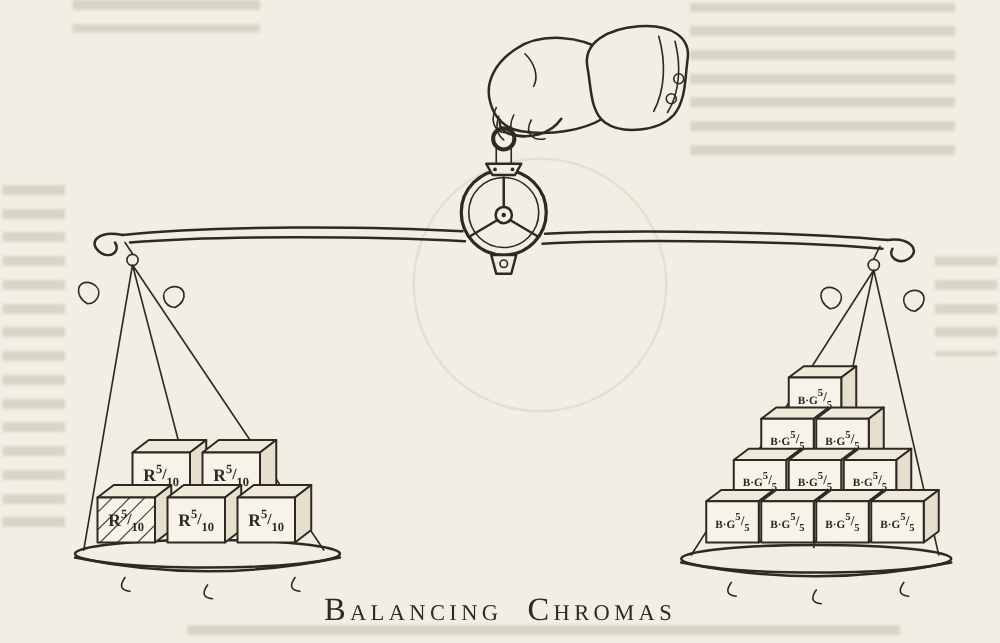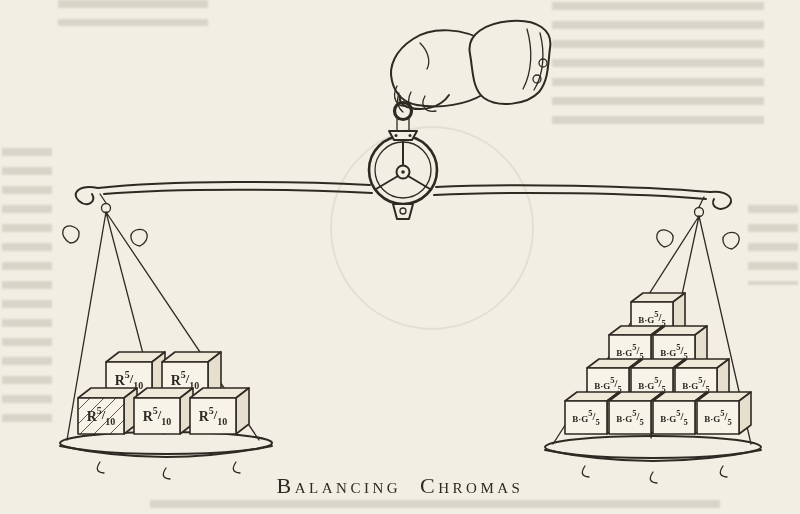--- a/index.html
+++ b/index.html
@@ -27,21 +27,21 @@
           stroke-width: 1.6; stroke-linejoin: round; }
   .face-top { fill: #efe9da; }
   .face-side { fill: #e6dfcd; }
   .hatch { stroke: var(--ink, #2e2a23); stroke-width: .9; fill: none; opacity: .85; }
   text.blk { font-family: "Liberation Serif", serif; fill: var(--ink, #2e2a23); font-weight: 600; }
   .hueL { font-size: 14px; } .fracL { font-size: 10px; } .slashL { font-size: 12.5px; }
   .hueR { font-size: 9px; }  .fracR { font-size: 8.5px; } .slashR { font-size: 10.5px; }
   .caption {
     position: absolute; left: 0; right: 0; top: 473px; text-align: center;
     font-family: "Liberation Serif", serif; font-variant: small-caps;
-    font-size: 22px; letter-spacing: 3.5px; word-spacing: 10px;
+    font-size: 26px; letter-spacing: 3.5px; word-spacing: 10px;
     color: var(--ink, #2e2a23);
   }
 </style>
 </head>
 <body>
 
 <div class="ghost" style="left:58px;  top:0;     width:150px; height:26px;"></div>
 <div class="ghost" style="left:552px; top:2px;   width:212px; height:124px;"></div>
 <div class="ghost" style="left:2px;   top:148px; width:50px;  height:280px;"></div>
 <div class="ghost" style="left:748px; top:205px; width:50px;  height:80px;"></div>

